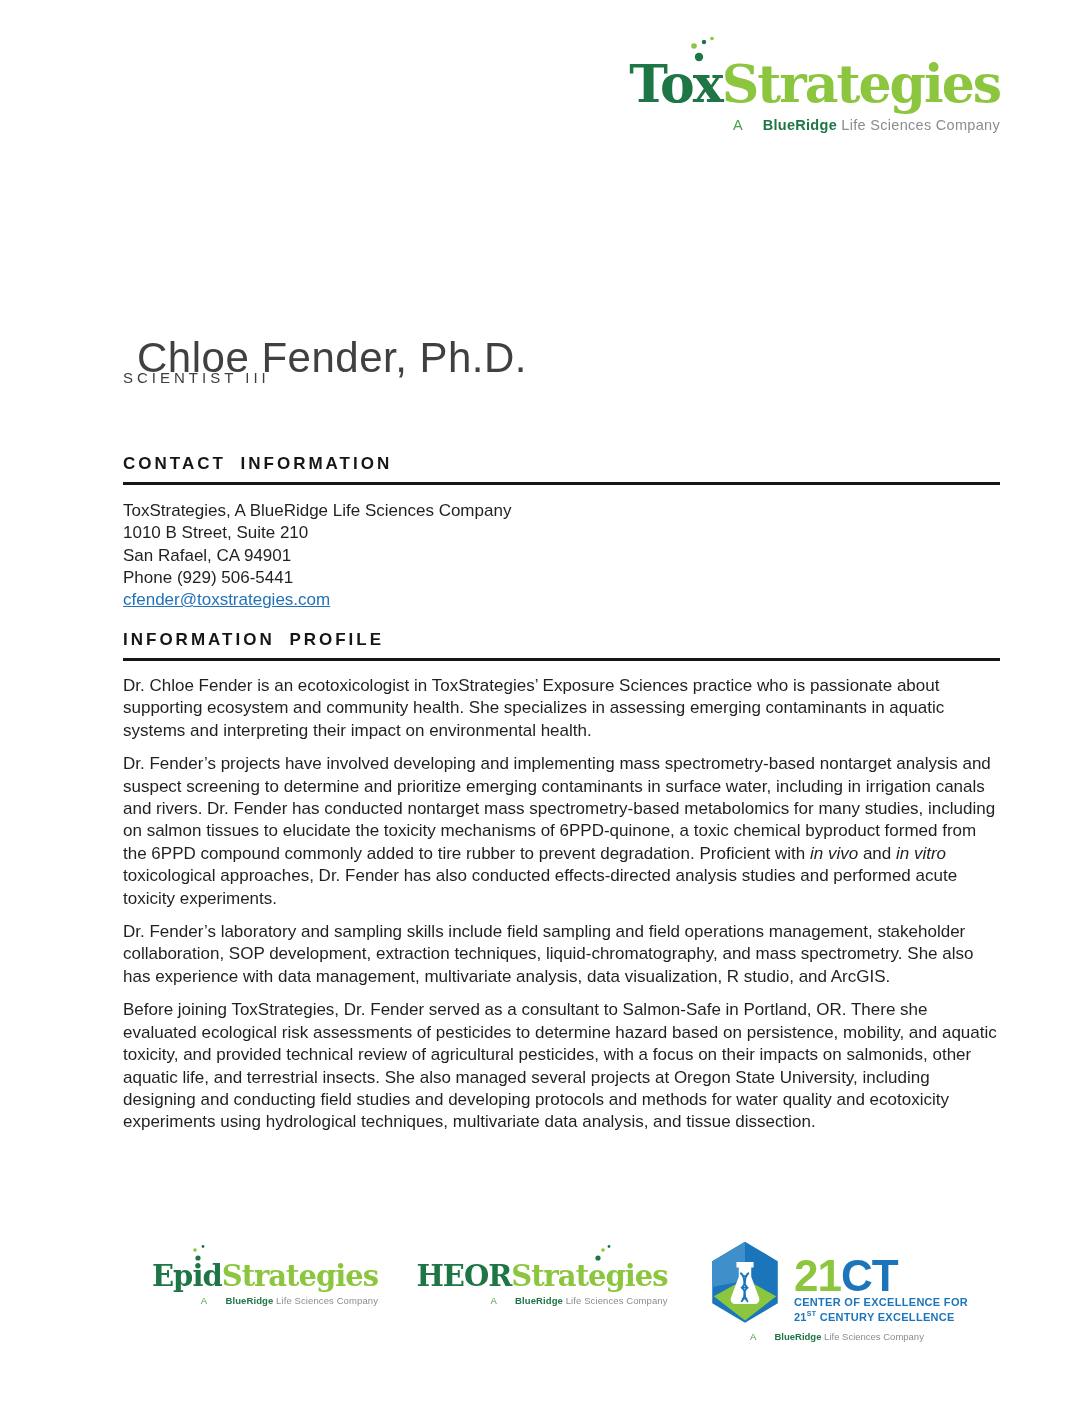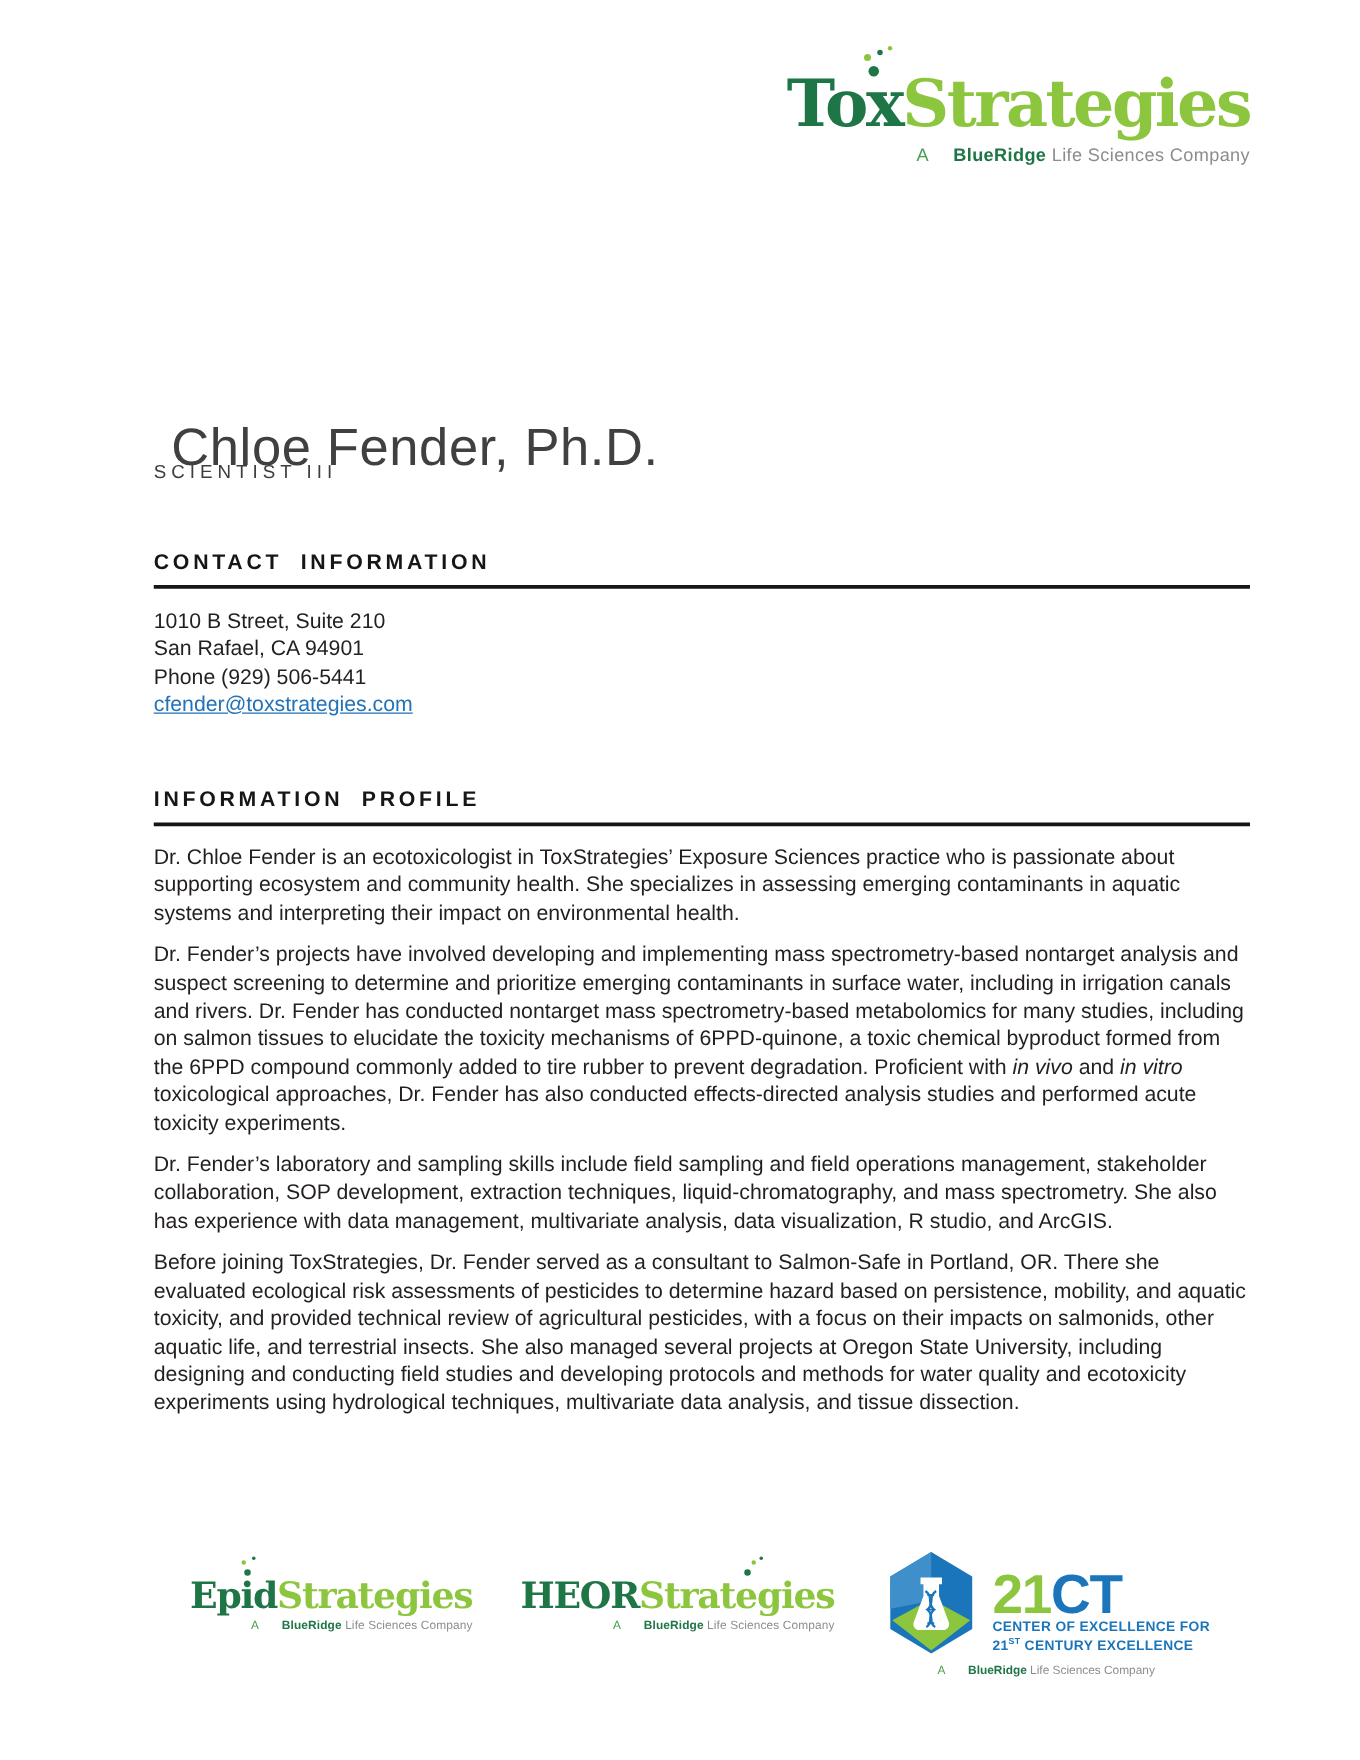--- a/index.html
+++ b/index.html
@@ -21,21 +21,21 @@
   .brand-tagline{font-size:14.5px;letter-spacing:0.3px;color:#8a8d8f;margin-top:7px;}
   .tg-a{color:#45a049;}
   .tg-brand{color:#1e7546;font-weight:bold;padding-left:16px;}
 
   
   .person-name{position:absolute;left:137px;top:334px;font-size:42px;letter-spacing:0.5px;color:#404040;}
   .job-title{position:absolute;left:123px;top:369px;font-size:15px;letter-spacing:4px;color:#3d3d3d;}
 
   
   .section{position:absolute;left:123px;width:877px;}
-  .sec-contact{top:440px;}
+  .sec-contact{top:454px;}
   .sec-profile{top:630px;}
   .section-heading{
     font-size:17px;font-weight:bold;letter-spacing:3px;word-spacing:7px;color:#161616;
     padding-bottom:8px;border-bottom:3px solid #161616;
   }
   .contact-lines{margin-top:15px;font-size:17px;line-height:22.3px;}
   .contact-lines div{white-space:nowrap;}
   .email-link{color:#2272b8;text-decoration:underline;cursor:pointer;}
 
   .profile-paragraphs p{font-size:17px;line-height:22.4px;margin:11px 0;}
@@ -83,20 +83,21 @@
     </div>
     <div class="brand-tagline"><span class="tg-a">A</span> <span class="tg-brand">BlueRidge</span><span> Life Sciences Company</span></div>
   </div>
 
   <div class="person-name">Chloe Fender, Ph.D.</div>
   <div class="job-title">SCIENTIST III</div>
 
   <div class="section sec-contact">
     <div class="section-heading">CONTACT INFORMATION</div>
     <div class="contact-lines">
+      <div>ToxStrategies, A BlueRidge Life Sciences Company</div>
       <div>1010 B Street, Suite 210</div>
       <div>San Rafael, CA 94901</div>
       <div>Phone (929) 506-5441</div>
       <div><a class="email-link">cfender@toxstrategies.com</a></div>
     </div>
   </div>
 
   <div class="section sec-profile">
     <div class="section-heading">INFORMATION PROFILE</div>
     <div class="profile-paragraphs">

